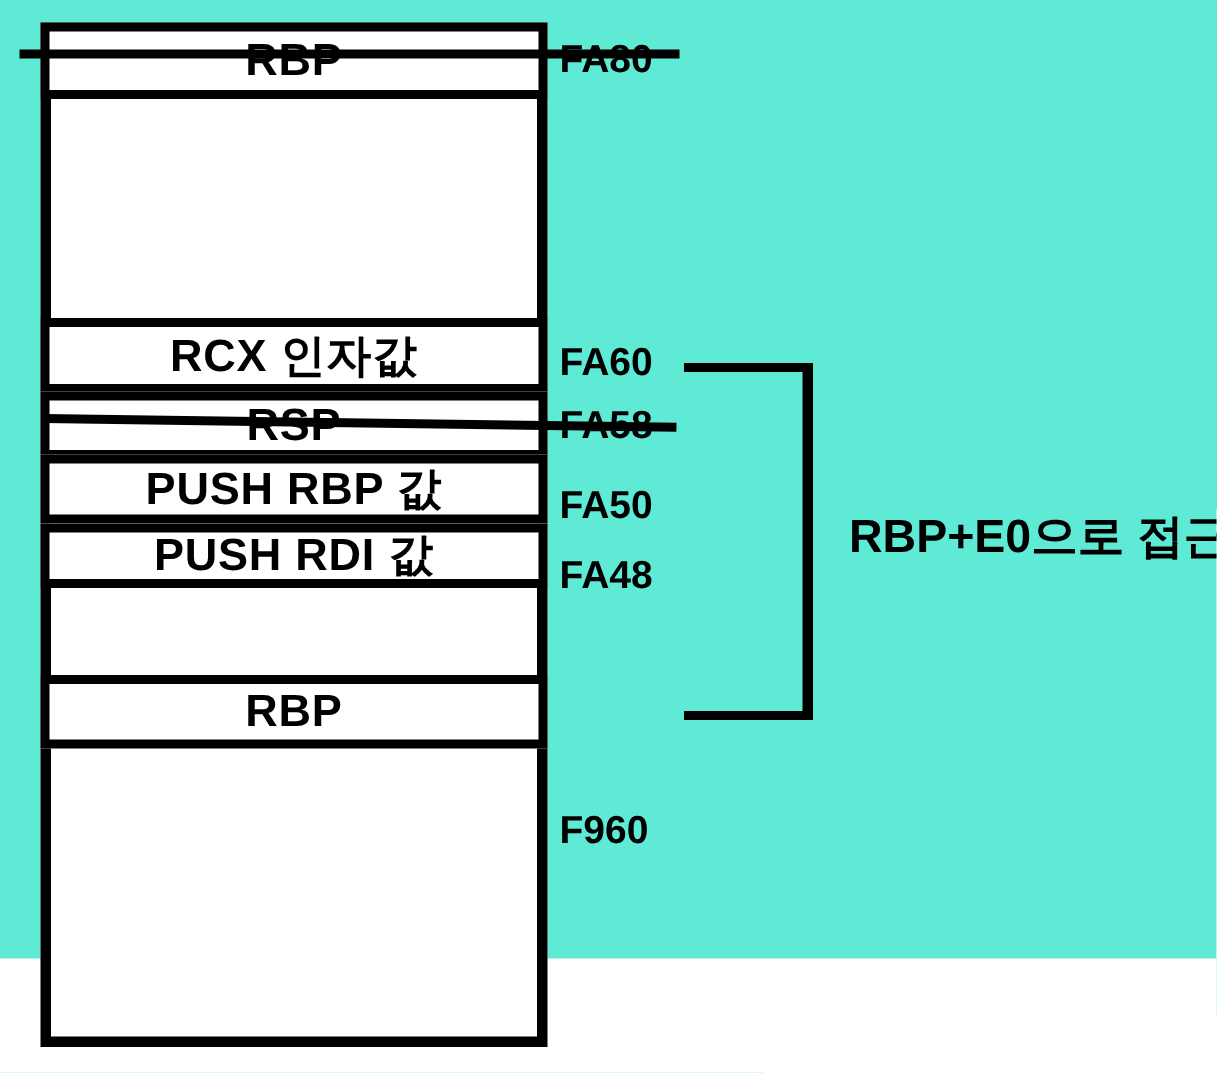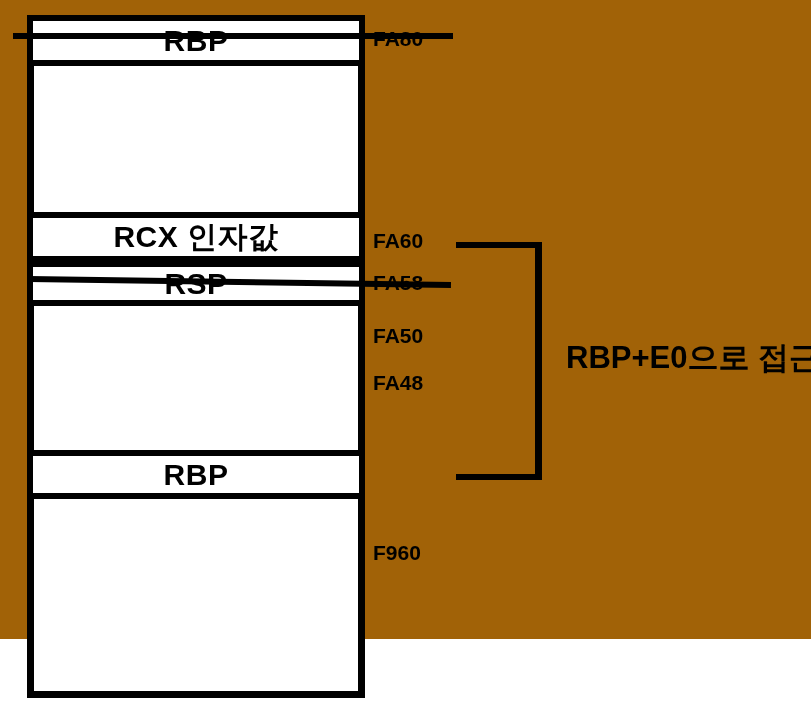--- a/index.html
+++ b/index.html
@@ -8,21 +8,21 @@
     width: 811px;
     height: 715px;
     background: #ffffff;
     font-family: "Liberation Sans", "DejaVu Sans", sans-serif;
     overflow: hidden;
   }
   .canvas {
     position: relative;
     width: 811px;
     height: 639px;
-    background: #a16207;
+    background: #5eead4;
   }
   
   .stack-outline {
     position: absolute;
     left: 27px; top: 15px;
     width: 338px; height: 683px;
     border: 7px solid #000;
     box-sizing: border-box;
     background: #ffffff;
   }
@@ -54,21 +54,21 @@
   .row-sub-rsp   { top: 512px; height: 56px; }
 
   
   .addr {
     position: absolute;
     left: 373px;
     height: 40px;
     display: flex;
     align-items: center;
     font-weight: 700;
-    font-size: 21px;
+    font-size: 26px;
     color: #000;
     white-space: nowrap;
   }
   .addr-fa80 { top: 19px; }
   .addr-fa60 { top: 221px; }
   .addr-fa58 { top: 263px; }
   .addr-fa50 { top: 316px; }
   .addr-fa48 { top: 363px; }
   .addr-f980 { top: 455px; }
   .addr-f960 { top: 533px; }
@@ -121,20 +121,26 @@
 
   <div class="row row-rbp-top">
     <span class="row-label">RBP</span>
   </div>
   <div class="row row-rcx">
     <span class="row-label">RCX 인자값</span>
   </div>
   <div class="row row-rsp">
     <span class="row-label">RSP</span>
   </div>
+  <div class="row row-push-rbp">
+    <span class="row-label">PUSH RBP 값</span>
+  </div>
+  <div class="row row-push-rdi">
+    <span class="row-label">PUSH RDI 값</span>
+  </div>
   <div class="row row-rbp-saved">
     <span class="row-label">RBP</span>
   </div>
 
   <div class="addr addr-fa80">FA80</div>
   <div class="addr addr-fa60">FA60</div>
   <div class="addr addr-fa58">FA58</div>
   <div class="addr addr-fa50">FA50</div>
   <div class="addr addr-fa48">FA48</div>
   <div class="addr addr-f960">F960</div>

